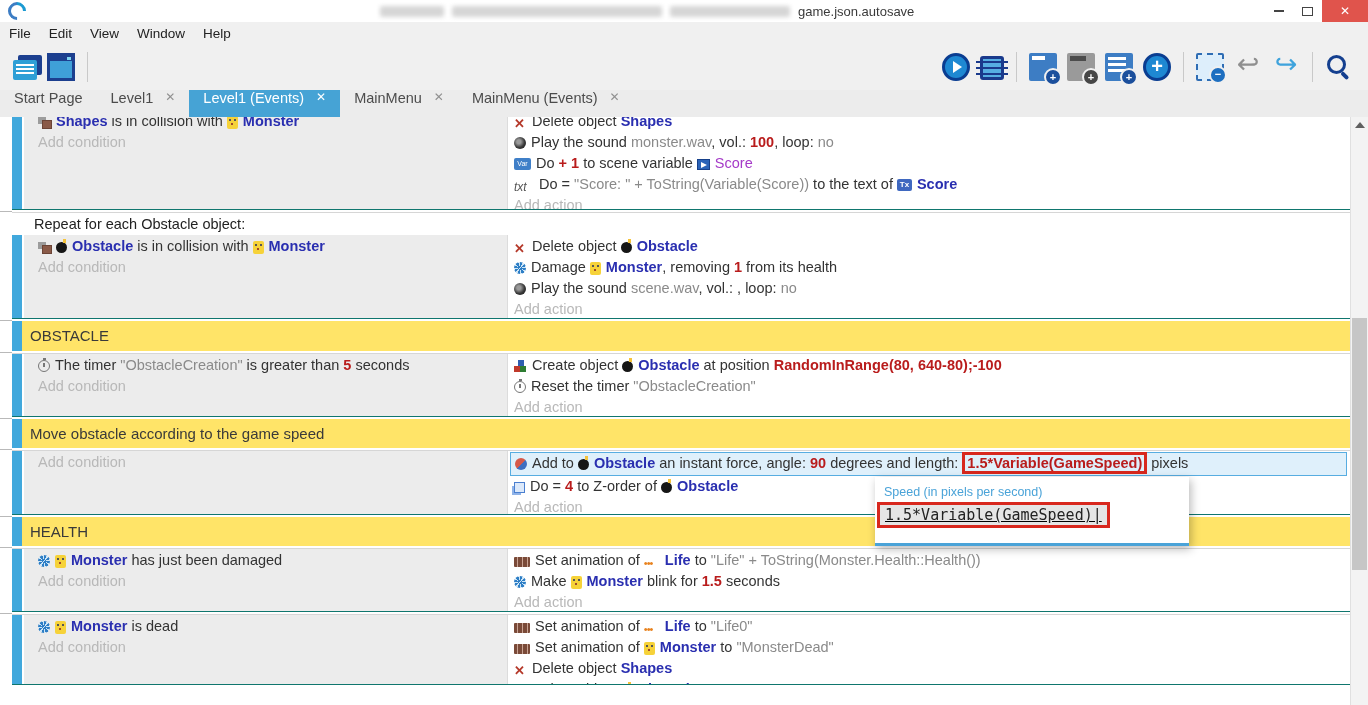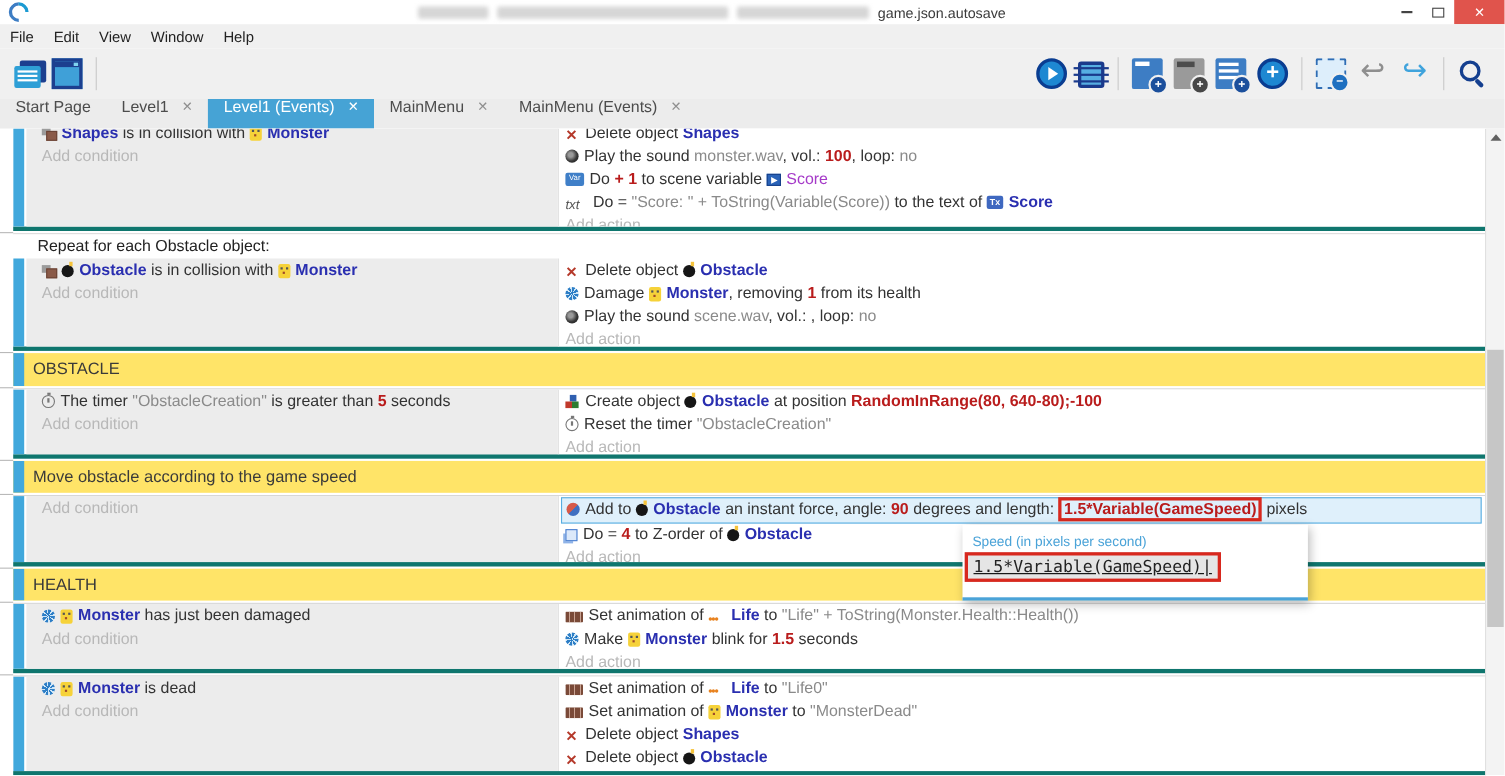--- a/index.html
+++ b/index.html
@@ -61,21 +61,21 @@
   .tab{display:flex;gap:12px;padding:0 14px;font-size:14.5px;color:#4c4c4c;cursor:pointer;white-space:nowrap;}
   .tab.active{background:#46a3d5;color:#fff;}
   .tab .x{font-size:12px;color:#8f8f8f;cursor:pointer;}
   .tab .x::before{content:"\2715";}
   .tab.active .x{color:#fff;}
 
   
   .events{position:absolute;left:0;top:117px;width:1368px;height:588px;background:#fff;overflow:hidden;}
   .tick{position:absolute;left:0;width:12px;height:1px;background:#b9b9b9;}
   .event,.comment{position:absolute;left:12px;width:1339px;box-sizing:border-box;overflow:hidden;}
-  .event{border-top:1px solid #d6d6d6;border-bottom:4px solid #0f766e;display:flex;flex-direction:column;background:#fff;}
+  .event{border-top:1px solid #d6d6d6;border-bottom:1px solid #0f766e;display:flex;flex-direction:column;background:#fff;}
   .evheader{height:22px;line-height:22px;font-size:14.5px;color:#222;padding-left:22px;background:#fff;}
   .evbody{flex:1;display:flex;position:relative;padding-left:12px;}
   .evbody::before{content:"";position:absolute;left:0;top:0;bottom:0;width:10px;background:#41a8dc;}
   .conds{width:483px;box-sizing:border-box;background:#ececec;padding:1px 0 0 10px;}
   .acts{flex:1;background:#fff;border-left:1px solid #dcdcdc;padding:1px 0 0 2px;box-sizing:border-box;}
   .row{height:21px;line-height:21px;font-size:14.5px;color:#333;white-space:nowrap;overflow:hidden;padding:0 4px;cursor:pointer;}
   .row.sel{height:22px;line-height:20px;background:#dff0fb;border:1px solid #57ade1;overflow:visible;margin-right:4px;}
   .ghost{color:#b8b8b8;}
   .comment{background:#ffe468;color:#3a3a3a;font-size:15px;position:absolute;}
   .comment::before{content:"";position:absolute;left:0;top:0;bottom:0;width:10px;background:#41a8dc;}
@@ -295,21 +295,21 @@
           <div class="row ghost">Add condition</div>
         </div>
         <div class="acts">
           <div class="row"><span class="icon animation-icon"></span><span class="t ">Set animation of </span><span class="icon life-icon"></span><span class="t obj">Life</span><span class="t "> to </span><span class="t str">"Life" + ToString(Monster.Health::Health())</span></div>
           <div class="row"><span class="icon gear-icon"></span><span class="t ">Make </span><span class="icon monster-icon"></span><span class="t obj">Monster</span><span class="t "> blink for </span><span class="t num">1.5</span><span class="t "> seconds</span></div>
           <div class="row ghost">Add action</div>
         </div>
       </div>
     </div>
 
-    <div class="event" style="top:497px;height:91px">
+    <div class="event" style="top:497px;height:71px">
       <div class="evbody">
         <div class="conds">
           <div class="row"><span class="icon gear-icon"></span><span class="icon monster-icon"></span><span class="t obj">Monster</span><span class="t "> is dead</span></div>
           <div class="row ghost">Add condition</div>
         </div>
         <div class="acts">
           <div class="row"><span class="icon animation-icon"></span><span class="t ">Set animation of </span><span class="icon life-icon"></span><span class="t obj">Life</span><span class="t "> to </span><span class="t str">"Life0"</span></div>
           <div class="row"><span class="icon animation-icon"></span><span class="t ">Set animation of </span><span class="icon monster-icon"></span><span class="t obj">Monster</span><span class="t "> to </span><span class="t str">"MonsterDead"</span></div>
           <div class="row"><span class="icon delete-icon"></span><span class="t ">Delete object </span><span class="t obj">Shapes</span></div>
           <div class="row"><span class="icon delete-icon"></span><span class="t ">Delete object </span><span class="icon bomb-icon"></span><span class="t obj">Obstacle</span></div>

